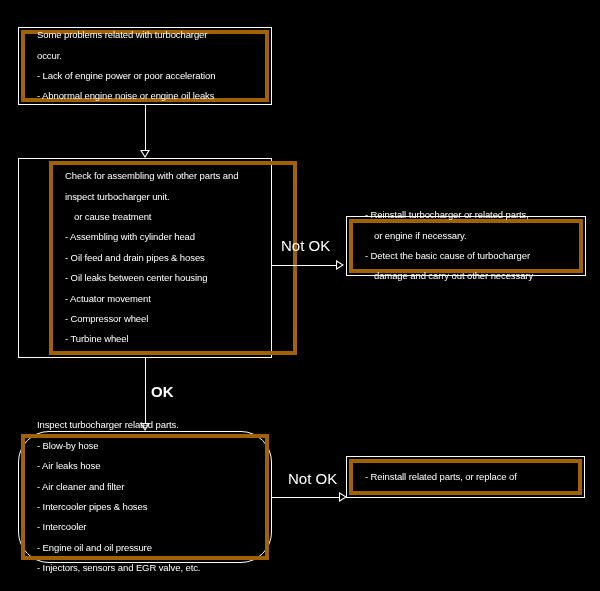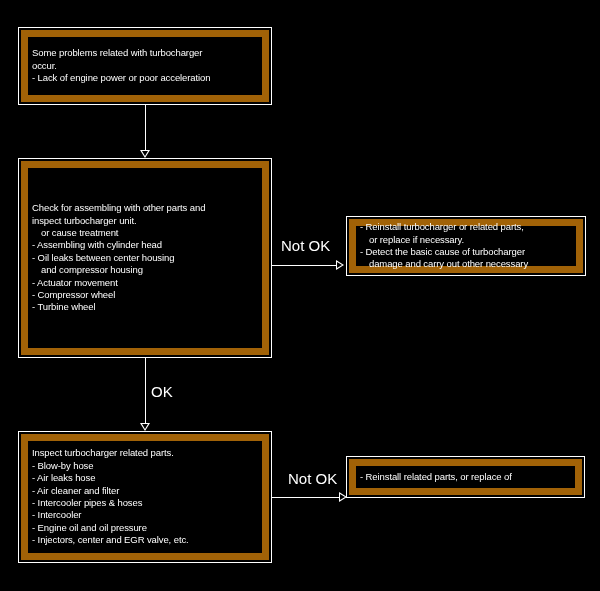--- a/index.html
+++ b/index.html
@@ -29,25 +29,26 @@
     position: absolute;
     box-sizing: border-box;
     border: 1px solid #ffffff;
     background: #000000;
     padding: 2px;
   }
   .node-inner {
     box-sizing: border-box;
     width: 100%;
     height: 100%;
-    border: 7px solid #a16207;
-    padding: 6px 4px;
+    border: 4px solid #a16207;
+    padding: 6px 12px;
     display: flex;
     flex-direction: column;
     justify-content: center;
+    gap: 8px;
   }
 
   .line {
     font-size: 9.5px;
     line-height: 12.4px;
     letter-spacing: -0.1px;
     white-space: pre;
     color: #ffffff;
   }
   .line.indent {
@@ -117,67 +118,68 @@
 </head>
 <body>
 
 <div id="canvas">
 
   <div class="node" style="left:18px; top:27px; width:254px; height:78px;">
     <div class="node-inner">
       <div class="line">Some problems related with turbocharger</div>
       <div class="line">occur.</div>
       <div class="line">- Lack of engine power or poor acceleration</div>
+      <div class="line">- Abnormal engine noise or engine oil leaks</div>
     </div>
   </div>
 
   <div class="conn-v" style="left:145px; top:105px; height:48px;"></div>
   <div class="arrow-down" style="left:140px; top:150px;"></div>
 
   <div class="node" style="left:18px; top:158px; width:254px; height:200px;">
-    <div class="node-inner" style="justify-content:center;">
+    <div class="node-inner" style="justify-content:center;margin-left:28px;">
       <div class="line">Check for assembling with other parts and</div>
       <div class="line">inspect turbocharger unit.</div>
       <div class="line indent">or cause treatment</div>
       <div class="line">- Assembling with cylinder head</div>
+      <div class="line">- Oil feed and drain pipes &amp; hoses</div>
       <div class="line">- Oil leaks between center housing</div>
-      <div class="line indent">and compressor housing</div>
       <div class="line">- Actuator movement</div>
       <div class="line">- Compressor wheel</div>
       <div class="line">- Turbine wheel</div>
     </div>
   </div>
 
   <div class="conn-h" style="left:272px; top:265px; width:67px;"></div>
   <div class="arrow-right" style="left:336px; top:260px;"></div>
   <div class="edge-label" style="left:281px; top:240px;">Not OK</div>
 
   <div class="node" style="left:346px; top:216px; width:240px; height:60px;">
     <div class="node-inner">
       <div class="line">- Reinstall turbocharger or related parts,</div>
-      <div class="line indent">or replace if necessary.</div>
+      <div class="line indent">or engine if necessary.</div>
       <div class="line">- Detect the basic cause of turbocharger</div>
       <div class="line indent">damage and carry out other necessary</div>
     </div>
   </div>
 
   <div class="conn-v" style="left:145px; top:358px; height:68px;"></div>
   <div class="arrow-down" style="left:140px; top:423px;"></div>
-  <div class="edge-label" style="left:151px; top:386px;">OK</div>
+  <div class="edge-label" style="left:151px; top:386px;font-weight:bold;">OK</div>
 
-  <div class="node" style="left:18px; top:431px; width:254px; height:132px;">
+  <div class="node" style="left:18px; top:431px; width:254px; height:132px;border-radius:31px;">
     <div class="node-inner">
       <div class="line">Inspect turbocharger related parts.</div>
       <div class="line">- Blow-by hose</div>
       <div class="line">- Air leaks hose</div>
       <div class="line">- Air cleaner and filter</div>
       <div class="line">- Intercooler pipes &amp; hoses</div>
       <div class="line">- Intercooler</div>
       <div class="line">- Engine oil and oil pressure</div>
-      <div class="line">- Injectors, center and EGR valve, etc.</div>
+      <div class="line">- Injectors, sensors and EGR valve, etc.</div>
     </div>
   </div>
 
   <div class="conn-h" style="left:272px; top:497px; width:70px;"></div>
   <div class="arrow-right" style="left:339px; top:492px;"></div>
   <div class="edge-label" style="left:288px; top:473px;">Not OK</div>
 
   <div class="node" style="left:346px; top:456px; width:239px; height:42px;">
     <div class="node-inner">
       <div class="line">- Reinstall related parts, or replace of</div>

